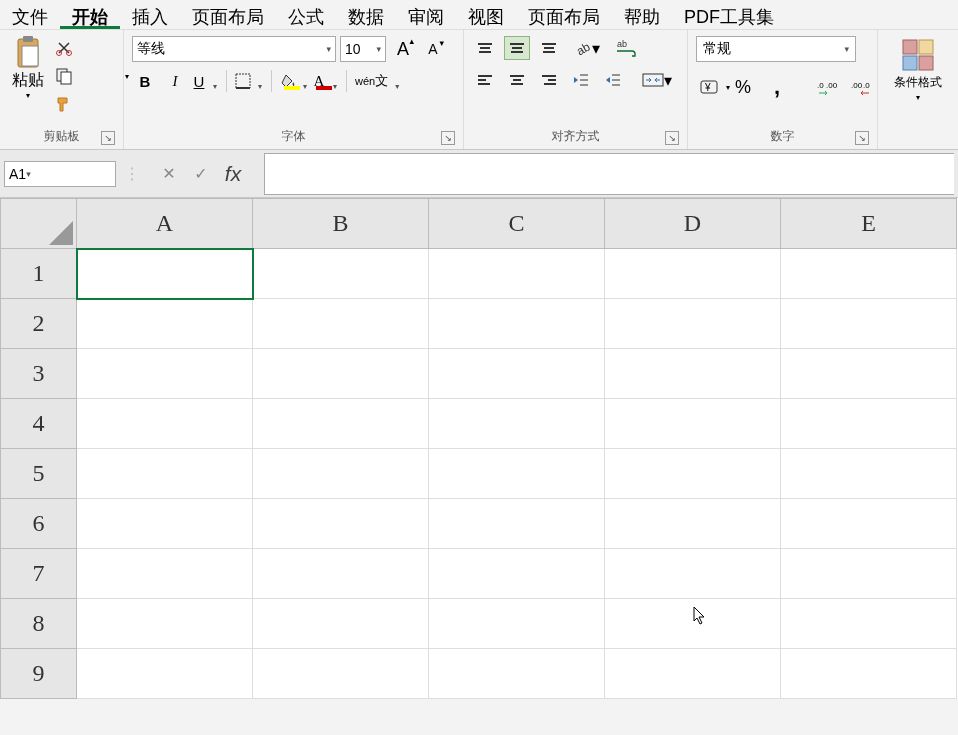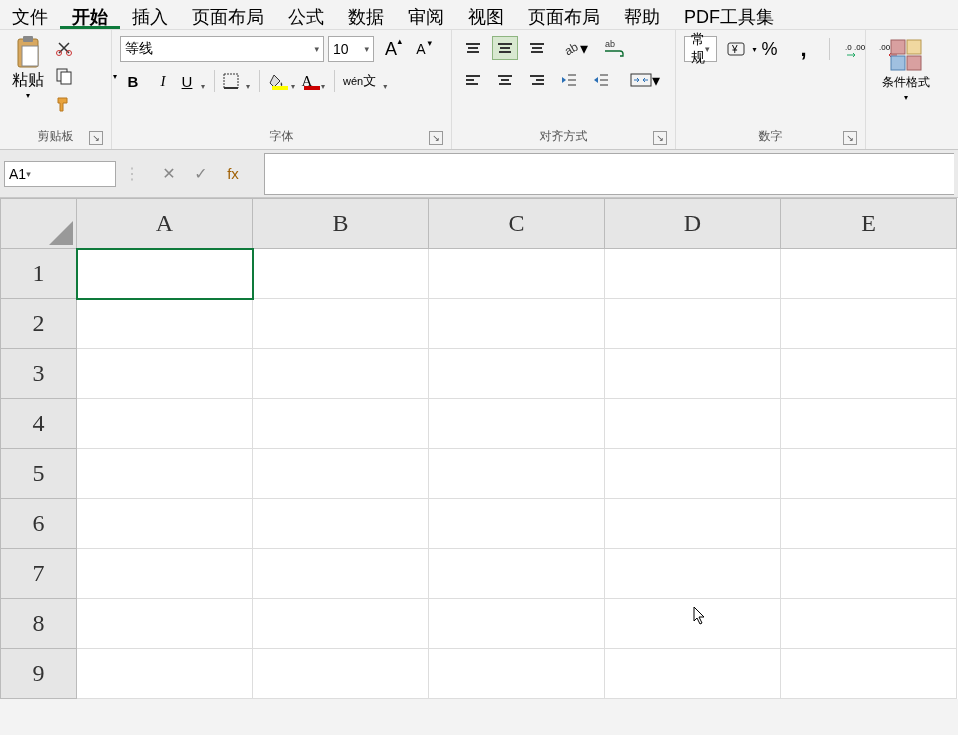--- a/index.html
+++ b/index.html
@@ -41,35 +41,35 @@
 
 .align-group-content { display: flex; flex-direction: column; gap: 8px; padding: 2px; }
 .align-row { display: flex; gap: 6px; align-items: center; }
 .align-btn { width: 26px; height: 24px; display: flex; align-items: center; justify-content: center; position: relative; }
 .align-btn.active { background: #d8e8d0; border: 1px solid #8eb580; }
 .align-lines { display: flex; flex-direction: column; gap: 2px; align-items: center; }
 .align-line { height: 2px; background: #333; }
 .wrap-col { display: flex; flex-direction: column; align-items: center; gap: 2px; margin-left: 8px; }
 
 
-.num-group-content { display: flex; flex-direction: row; gap: 6px; padding: 2px; }
+.num-group-content { display: flex; flex-direction: column; gap: 12px; padding: 2px; }
 .num-format-select { width: 160px; height: 26px; border: 1px solid #aaa; background: white; font-size: 14px; padding: 2px 6px; display: flex; align-items: center; justify-content: space-between; }
 .num-row { display: flex; gap: 8px; align-items: center; }
 .num-btn { min-width: 26px; height: 26px; display: flex; align-items: center; justify-content: center; font-size: 15px; position: relative; }
 
 
 .cond-col { display: flex; flex-direction: column; align-items: center; padding: 4px 8px; gap: 2px; }
 .cond-icon { width: 34px; height: 34px; }
 
 
 .formula-area { display: flex; height: 48px; background: #eaeaea; border-bottom: 1px solid #c8c8c8; align-items: center; padding: 4px; gap: 4px; }
 .name-box { width: 112px; height: 26px; border: 1px solid #aaa; background: white; display: flex; align-items: center; padding: 0 4px; font-size: 14px; }
 .fx-btns { display: flex; gap: 10px; padding: 0 10px; align-items: center; }
 .fx-btn { width: 22px; height: 22px; display: flex; align-items: center; justify-content: center; color: #888; font-size: 16px; }
-.fx-label { color: #a16207; font-size: 15px; }
+.fx-label { font-style: italic; color: #404040; font-size: 21px; }
 .formula-input { flex: 1; height: 42px; border: 1px solid #aaa; border-right: none; background: white; margin-left: 6px; }
 
 
 .grid-area { position: relative; background: white; }
 .grid-table { border-collapse: collapse; }
 .col-header, .row-header, .corner { background: #e6e6e6; border: 1px solid #bbb; text-align: center; font-size: 24px; color: #333; }
 .corner { width: 76px; height: 50px; position: relative; }
 .corner::after { content: ""; position: absolute; right: 3px; bottom: 3px; width: 0; height: 0; border-left: 24px solid transparent; border-bottom: 24px solid #999; }
 .col-header { width: 176px; height: 50px; font-family: "Times New Roman", serif; }
 .row-header { width: 76px; height: 50px; font-family: "Times New Roman", serif; }
@@ -94,21 +94,21 @@
   <div class="menu-item">数据</div>
   <div class="menu-item">审阅</div>
   <div class="menu-item">视图</div>
   <div class="menu-item">页面布局</div>
   <div class="menu-item">帮助</div>
   <div class="menu-item">PDF工具集</div>
 </div>
 
 <div class="ribbon">
 
-  <div class="ribbon-group" style="width:112px">
+  <div class="ribbon-group" style="width:124px">
     <div class="ribbon-group-content">
       <div class="clip-col">
         <div class="paste-btn">
           <div class="paste-icon">
             <svg viewBox="0 0 28 34">
                 <rect x="4" y="3" width="20" height="28" rx="2" fill="#d8a860" stroke="#a07830"></rect>
                 <rect x="9" y="0" width="10" height="6" rx="1" fill="#888"></rect>
                 <rect x="8" y="10" width="16" height="20" fill="white" stroke="#888"></rect>
               </svg>
           </div>

